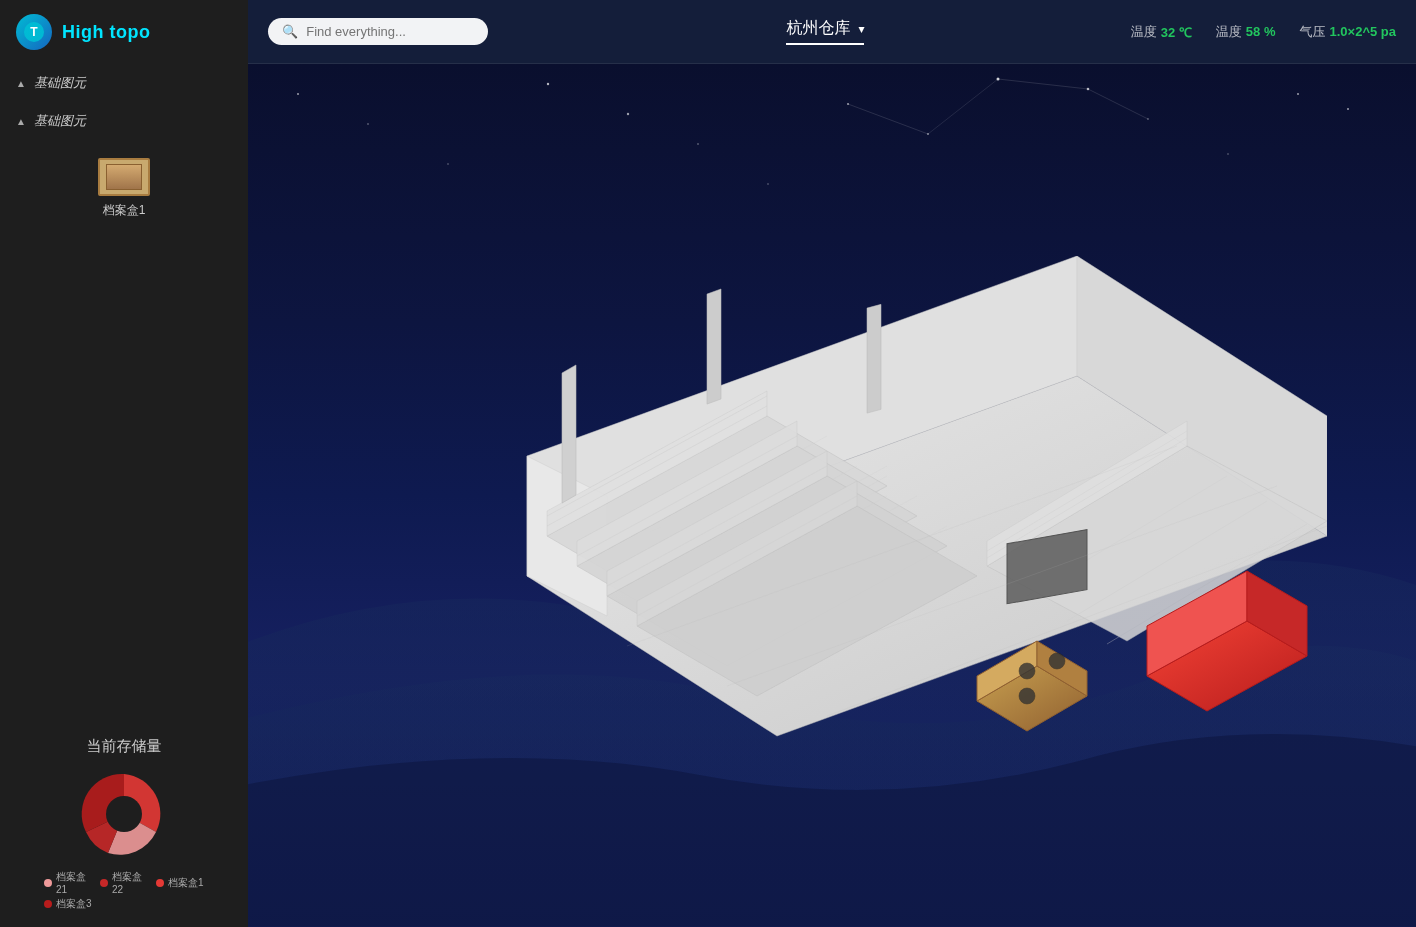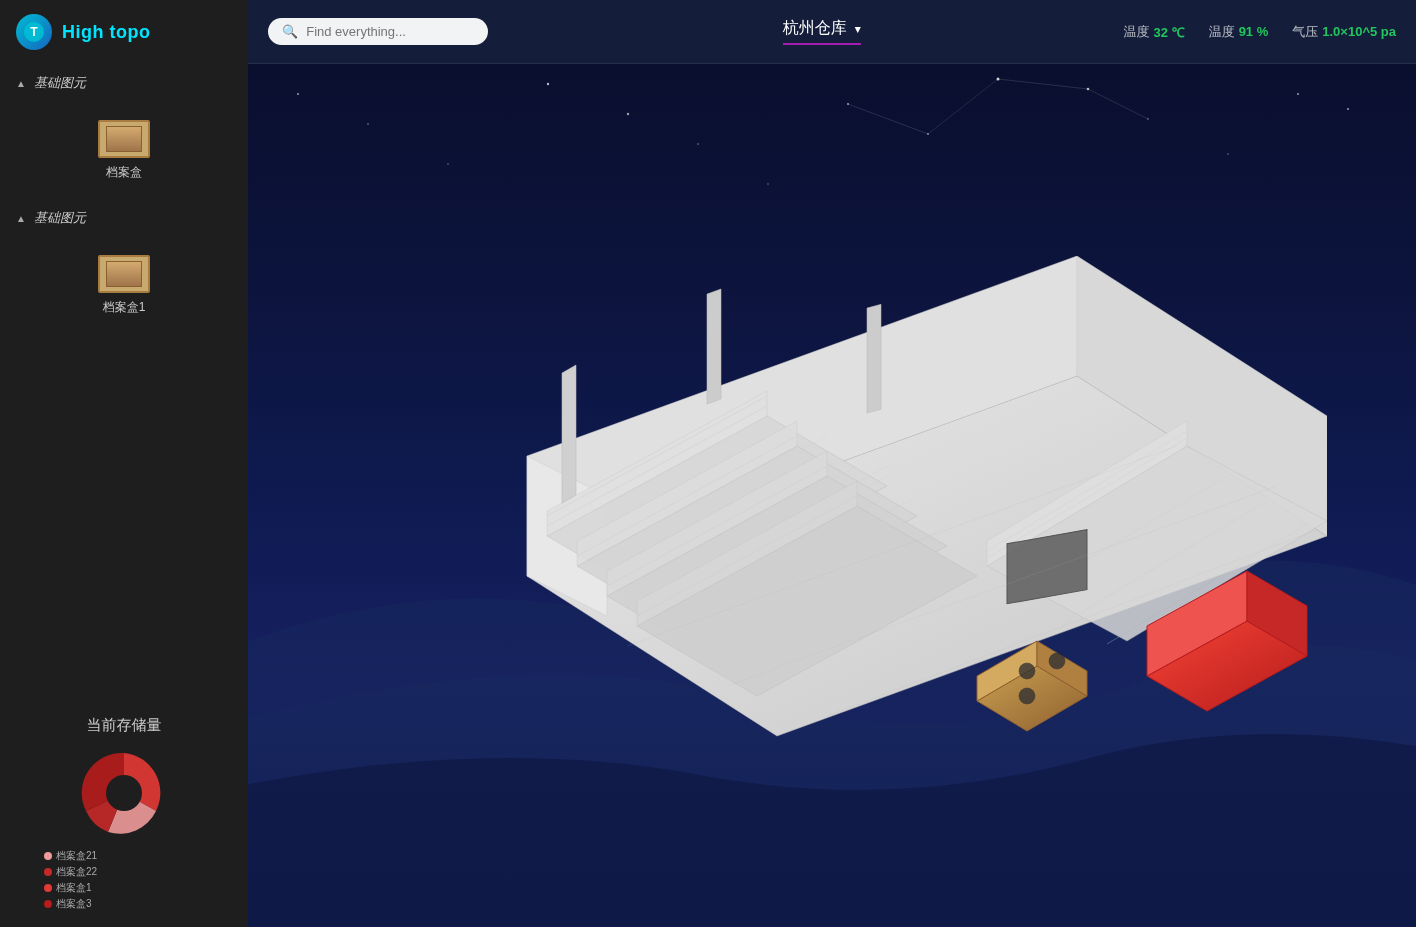--- a/index.html
+++ b/index.html
@@ -34,21 +34,21 @@
       display: flex; align-items: center; padding: 6px 14px; gap: 8px;
       width: 220px;
     }
     .search-icon { color: #888; font-size: 13px; }
     .search-input { border: none; outline: none; background: transparent; color: #ef4444; font-size: 13px; width: 160px; }
     .header-center {
       flex: 1; display: flex; justify-content: center; align-items: center;
     }
     .location-selector {
       display: flex; align-items: center; gap: 8px; cursor: pointer;
-      border-bottom: 2px solid #a21caf; padding-bottom: 4px; margin-left: 32px;
+      border-bottom: 2px solid #ffffff; padding-bottom: 4px; margin-left: 32px;
     }
     .location-text { color: white; font-size: 16px; font-weight: 500; }
     .location-arrow { color: white; font-size: 12px; }
     .header-stats {
       display: flex; gap: 24px; align-items: flex-end;
     }
     .stat-item { display: flex; align-items: center; gap: 4px; font-size: 13px; }
     .stat-label { color: rgba(255,255,255,0.7); }
     .stat-value { color: #22c55e; font-weight: 600; }
 
@@ -90,21 +90,21 @@
 
     
     .sidebar-chart {
       margin-top: auto; padding: 12px 8px 16px;
       display: flex; flex-direction: column; align-items: center;
     }
     .chart-title { color: #ccc; font-size: 15px; margin-bottom: 8px; text-align: center; }
     .chart-container { position: relative; width: 160px; height: 100px; }
     .pie-svg { width: 160px; height: 100px; }
     .chart-legend {
-      display: grid; grid-template-columns: 1fr; gap: 2px 8px;
+      display: grid; grid-template-columns: 1fr 1fr 1fr; gap: 2px 8px;
       margin-top: 6px; width: 160px;
     }
     .legend-item {
       display: flex; align-items: center; gap: 4px; font-size: 10px; color: #aaa;
     }
     .legend-dot { width: 8px; height: 8px; border-radius: 50%; flex-shrink: 0; }
 
     
     .main-viewport {
       position: fixed; top: 64px; left: 248px; right: 0; bottom: 0;
@@ -158,49 +158,35 @@
       </div>
     </div>
 
     <div class="header-stats">
       <div class="stat-item">
         <span class="stat-label">温度</span>
         <span class="stat-value">32 ℃</span>
       </div>
       <div class="stat-item">
         <span class="stat-label">温度</span>
-        <span class="stat-value">91 %</span>
+        <span class="stat-value">58 %</span>
       </div>
       <div class="stat-item">
         <span class="stat-label">气压</span>
-        <span class="stat-value">1.0×10^5 pa</span>
+        <span class="stat-value">1.0×2^5 pa</span>
       </div>
     </div>
   </div>
 </div>
 
 <div class="sidebar">
 
   <div class="sidebar-section-header">
     <span class="triangle-icon">▲</span>
     <span class="sidebar-section-label">基础图元</span>
-  </div>
-  <div class="sidebar-item-grid">
-    <div class="sidebar-item">
-      <div class="item-icon-box">
-        <svg width="36" height="26" viewBox="0 0 36 26">
-          <rect width="36" height="26" fill="#c8a050" rx="2"></rect>
-          <rect x="4" y="3" width="28" height="20" fill="#b08040" rx="1"></rect>
-          <rect x="6" y="5" width="24" height="16" fill="#d4aa60"></rect>
-          <rect x="8" y="7" width="20" height="12" fill="#c09048"></rect>
-          <rect x="14" y="4" width="8" height="4" fill="#a07030" rx="1"></rect>
-        </svg>
-      </div>
-      <span class="item-label">档案盒</span>
-    </div>
   </div>
 
   <div class="sidebar-section-header">
     <span class="triangle-icon">▲</span>
     <span class="sidebar-section-label">基础图元</span>
   </div>
   <div class="sidebar-item-grid">
     <div class="sidebar-item">
       <div class="item-icon-box">
         <svg width="36" height="26" viewBox="0 0 36 26">

